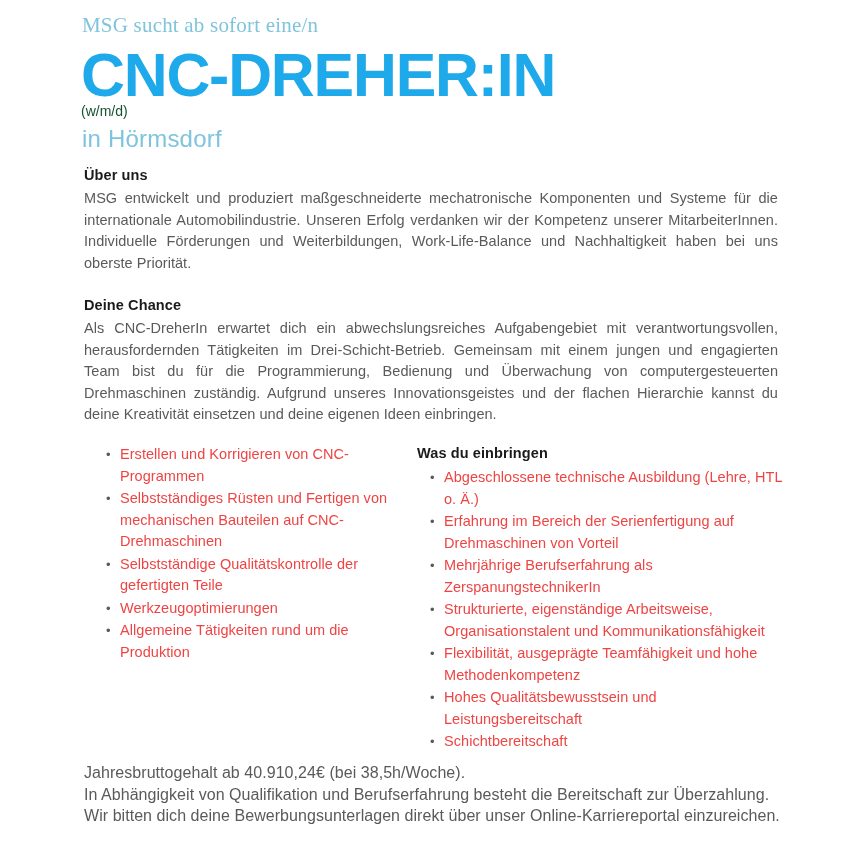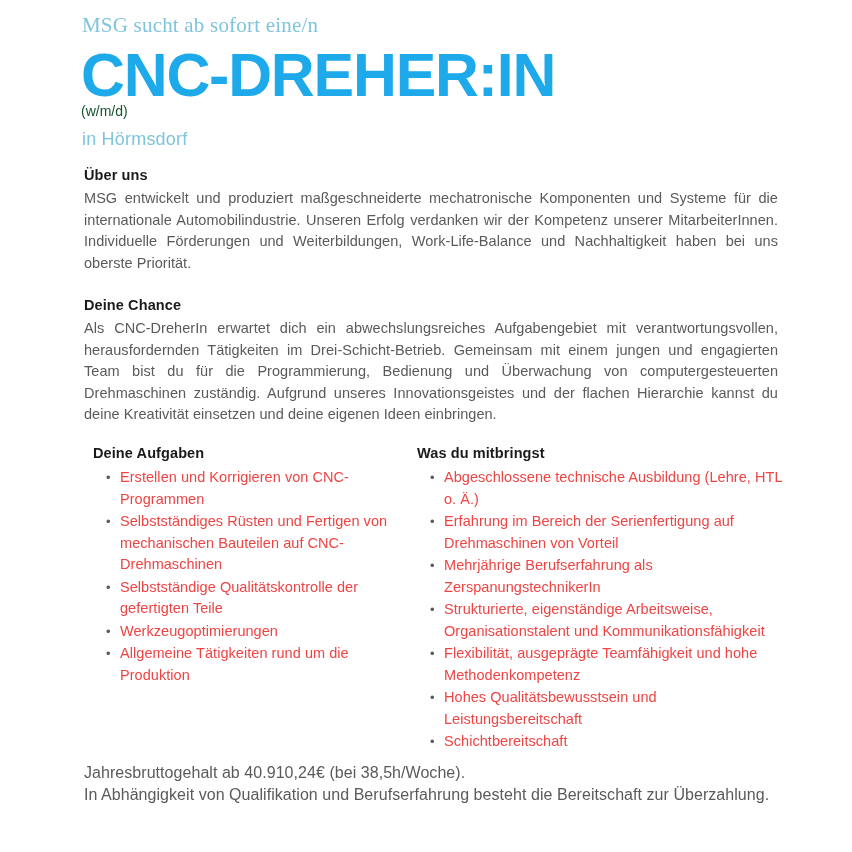--- a/index.html
+++ b/index.html
@@ -61,21 +61,21 @@
     font-size: 14px;
     line-height: 14px;
     color: #14532d;
     font-weight: 400;
     margin-left: 2px;
     white-space: nowrap;
     position: relative;
     top: -2px;
   }
   .location {
-    font-size: 18px;
+    font-size: 24px;
     line-height: 26px;
     color: #7fc4dd;
     margin-top: 6px;
     letter-spacing: 0.2px;
     white-space: nowrap;
   }
 
   
   .section {
     position: absolute;
@@ -189,43 +189,43 @@
   </div>
 
   <div class="section" id="sec-chance">
     <div class="section-heading">Deine Chance</div>
     <p class="section-para">Als CNC-DreherIn erwartet dich ein abwechslungsreiches Aufgabengebiet mit verantwortungsvollen, herausfordernden Tätigkeiten im Drei-Schicht-Betrieb. Gemeinsam mit einem jungen und engagierten Team bist du für die Programmierung, Bedienung und Überwachung von computergesteuerten Drehmaschinen zuständig. Aufgrund unseres Innovationsgeistes und der flachen Hierarchie kannst du deine Kreativität einsetzen und deine eigenen Ideen einbringen.</p>
   </div>
 
   <div class="columns">
 
     <div class="col col-left">
-      <div class="col-heading">Deine Aufgaben</div>
       <ul class="bullets" id="tasks-list">
           <li>Erstellen und Korrigieren von CNC-Programmen</li>
           <li>Selbstständiges Rüsten und Fertigen von mechanischen Bauteilen auf CNC-Drehmaschinen</li>
           <li>Selbstständige Qualitätskontrolle der gefertigten Teile</li>
           <li>Werkzeugoptimierungen</li>
           <li>Allgemeine Tätigkeiten rund um die Produktion</li>
         </ul>
     </div>
 
     <div class="col col-right">
-      <div class="col-heading">Was du mitbringst</div>
+      <div class="col-heading">Was du einbringen</div>
       <ul class="bullets" id="requirements-list">
           <li>Abgeschlossene technische Ausbildung (Lehre, HTL o. Ä.)</li>
           <li>Erfahrung im Bereich der Serienfertigung auf Drehmaschinen von Vorteil</li>
           <li>Mehrjährige Berufserfahrung als ZerspanungstechnikerIn</li>
           <li>Strukturierte, eigenständige Arbeitsweise, Organisationstalent und Kommunikationsfähigkeit</li>
           <li>Flexibilität, ausgeprägte Teamfähigkeit und hohe Methodenkompetenz</li>
           <li>Hohes Qualitätsbewusstsein und Leistungsbereitschaft</li>
           <li>Schichtbereitschaft</li>
         </ul>
     </div>
 
   </div>
 
   <div class="footer" id="footer-block">
       <p class="footer-line">Jahresbruttogehalt ab 40.910,24€ (bei 38,5h/Woche).</p>
       <p class="footer-line">In Abhängigkeit von Qualifikation und Berufserfahrung besteht die Bereitschaft zur Überzahlung.</p>
+      <p class="footer-line">Wir bitten dich deine Bewerbungsunterlagen direkt über unser Online-Karriereportal einzureichen.</p>
     </div>
 
 </div>
 
 </body></html>

